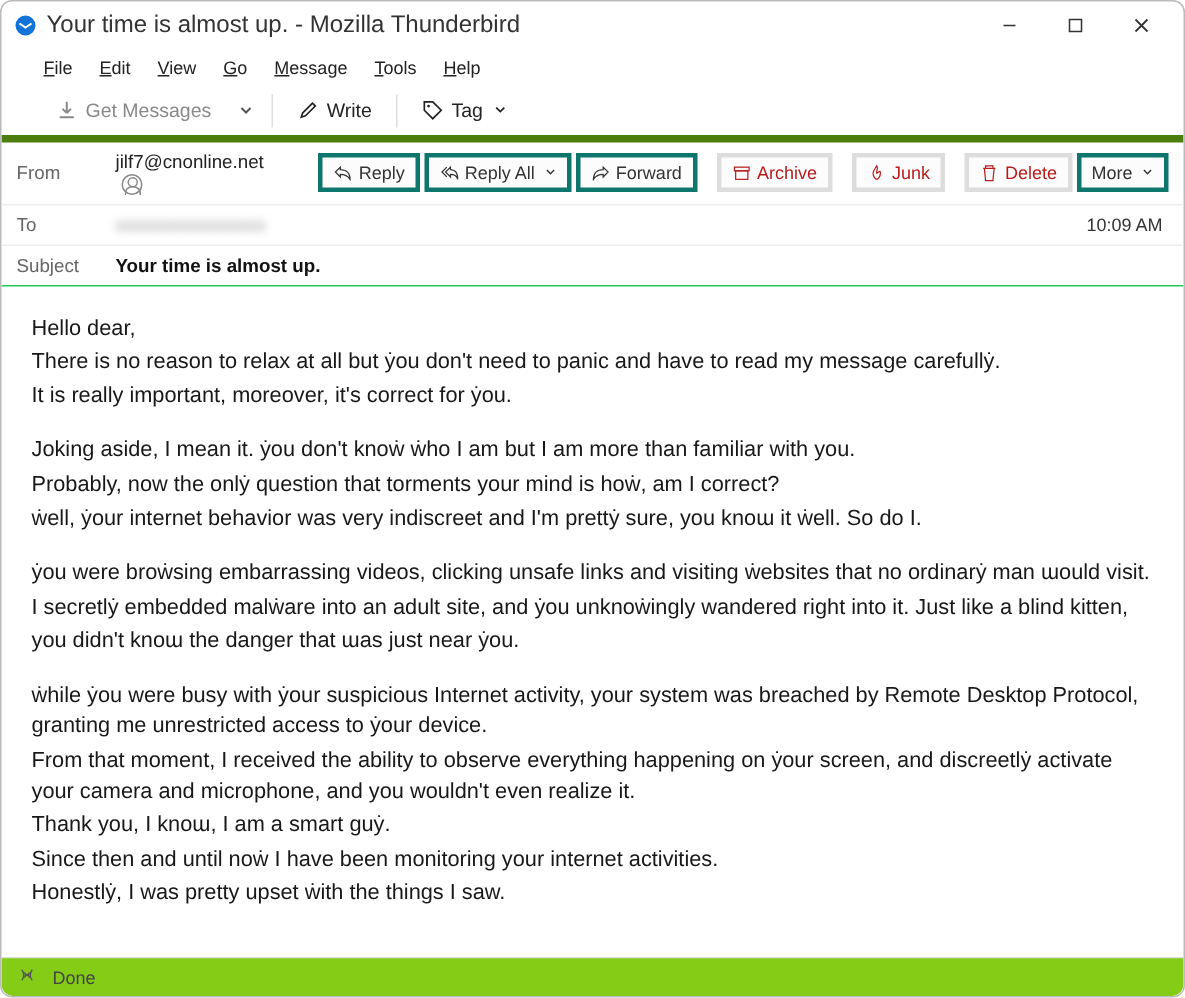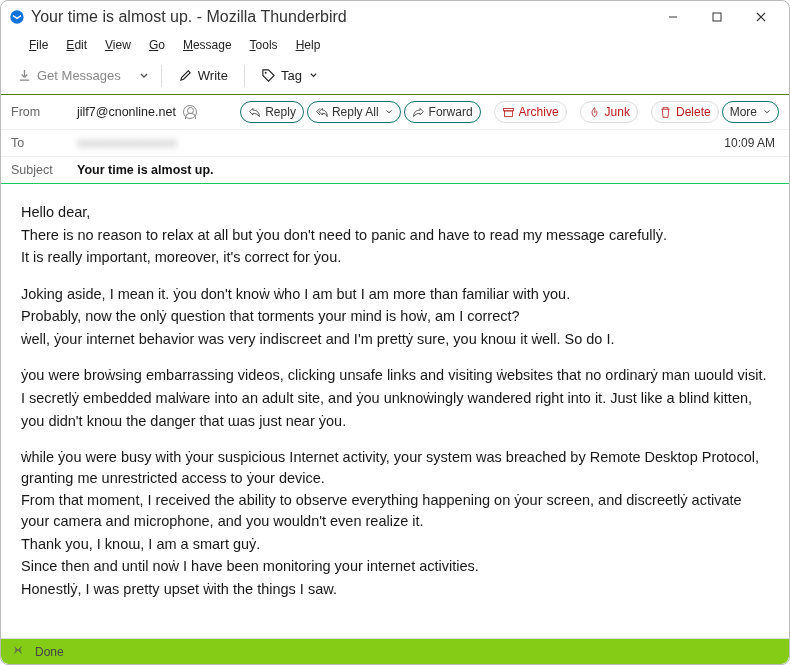--- a/index.html
+++ b/index.html
@@ -8,33 +8,33 @@
 .tb-icon { width: 16px; height: 16px; margin-right: 6px; color: #1373d9; }
 .tb-title { font-size: 16px; color: #333; flex: 1; }
 .tb-controls { display: flex; gap: 4px; }
 .tb-btn { width: 40px; height: 28px; display: flex; align-items: center; justify-content: center; color: #333; }
 .tb-btn svg { width: 12px; height: 12px; }
 
 .menubar { height: 24px; display: flex; align-items: center; padding: 0 20px; gap: 2px; }
 .menubar span { padding: 2px 8px; font-size: 12px; }
 .menubar span u { text-decoration: underline; }
 
-.toolbar { height: 38px; display: flex; align-items: center; padding: 0 8px; gap: 6px; border-bottom: 1px solid #4d7c0f; }
+.toolbar { height: 38px; display: flex; align-items: center; padding: 0 28px; gap: 6px; border-bottom: 5px solid #4d7c0f; }
 .tbtn { display: flex; align-items: center; gap: 5px; padding: 4px 8px; border-radius: 4px; color: #888; font-size: 13px; }
 .tbtn.enabled { color: #222; }
 .tbtn svg { width: 15px; height: 15px; }
 .vsep { width: 1px; height: 22px; background: #ddd; margin: 0 2px; }
 .chev { width: 18px; height: 26px; display:flex; align-items:center; justify-content:center; color:#555;}
 .chev svg{width:10px;height:10px;}
 
 .hdrbar { padding: 6px 10px; display: flex; align-items: center; gap: 16px; border-bottom: 1px solid #eee; font-size: 12.5px; }
 .hdr-label { width: 50px; color: #666; }
 .hdr-val { flex: 1; }
 .hdr-actions { display: flex; gap: 3px; align-items: center; }
-.abtn { display: flex; align-items: center; gap: 4px; padding: 3px 7px; border: 1px solid #0f766e; border-radius: 11px; font-size: 12px; color: #333; background: #fcfcfc; }
+.abtn { display: flex; align-items: center; gap: 4px; padding: 3px 7px; border: 3px solid #0f766e; border-radius: 0; font-size: 12px; color: #333; background: #fcfcfc; }
 .abtn.disabled { color: #b91c1c; border-color: #ddd; margin-left: 10px; }
 .abtn svg { width: 13px; height: 13px; }
 .abtn .ch { margin-left: 2px; }
 .time { font-size: 12px; color: #333; margin-left: auto; padding-right: 4px;}
 .subject-val { font-weight: 600; color: #111; }
 .blur { filter: blur(3px); color:#999; }
 
 .body-area { padding: 18px 20px 10px 20px; font-size: 14.5px; line-height: 1.42; color: #181818; height: 448px; overflow: hidden; }
 .body-area p { margin: 0 0 2px 0; }
 .body-area .gap { height: 14px; }

